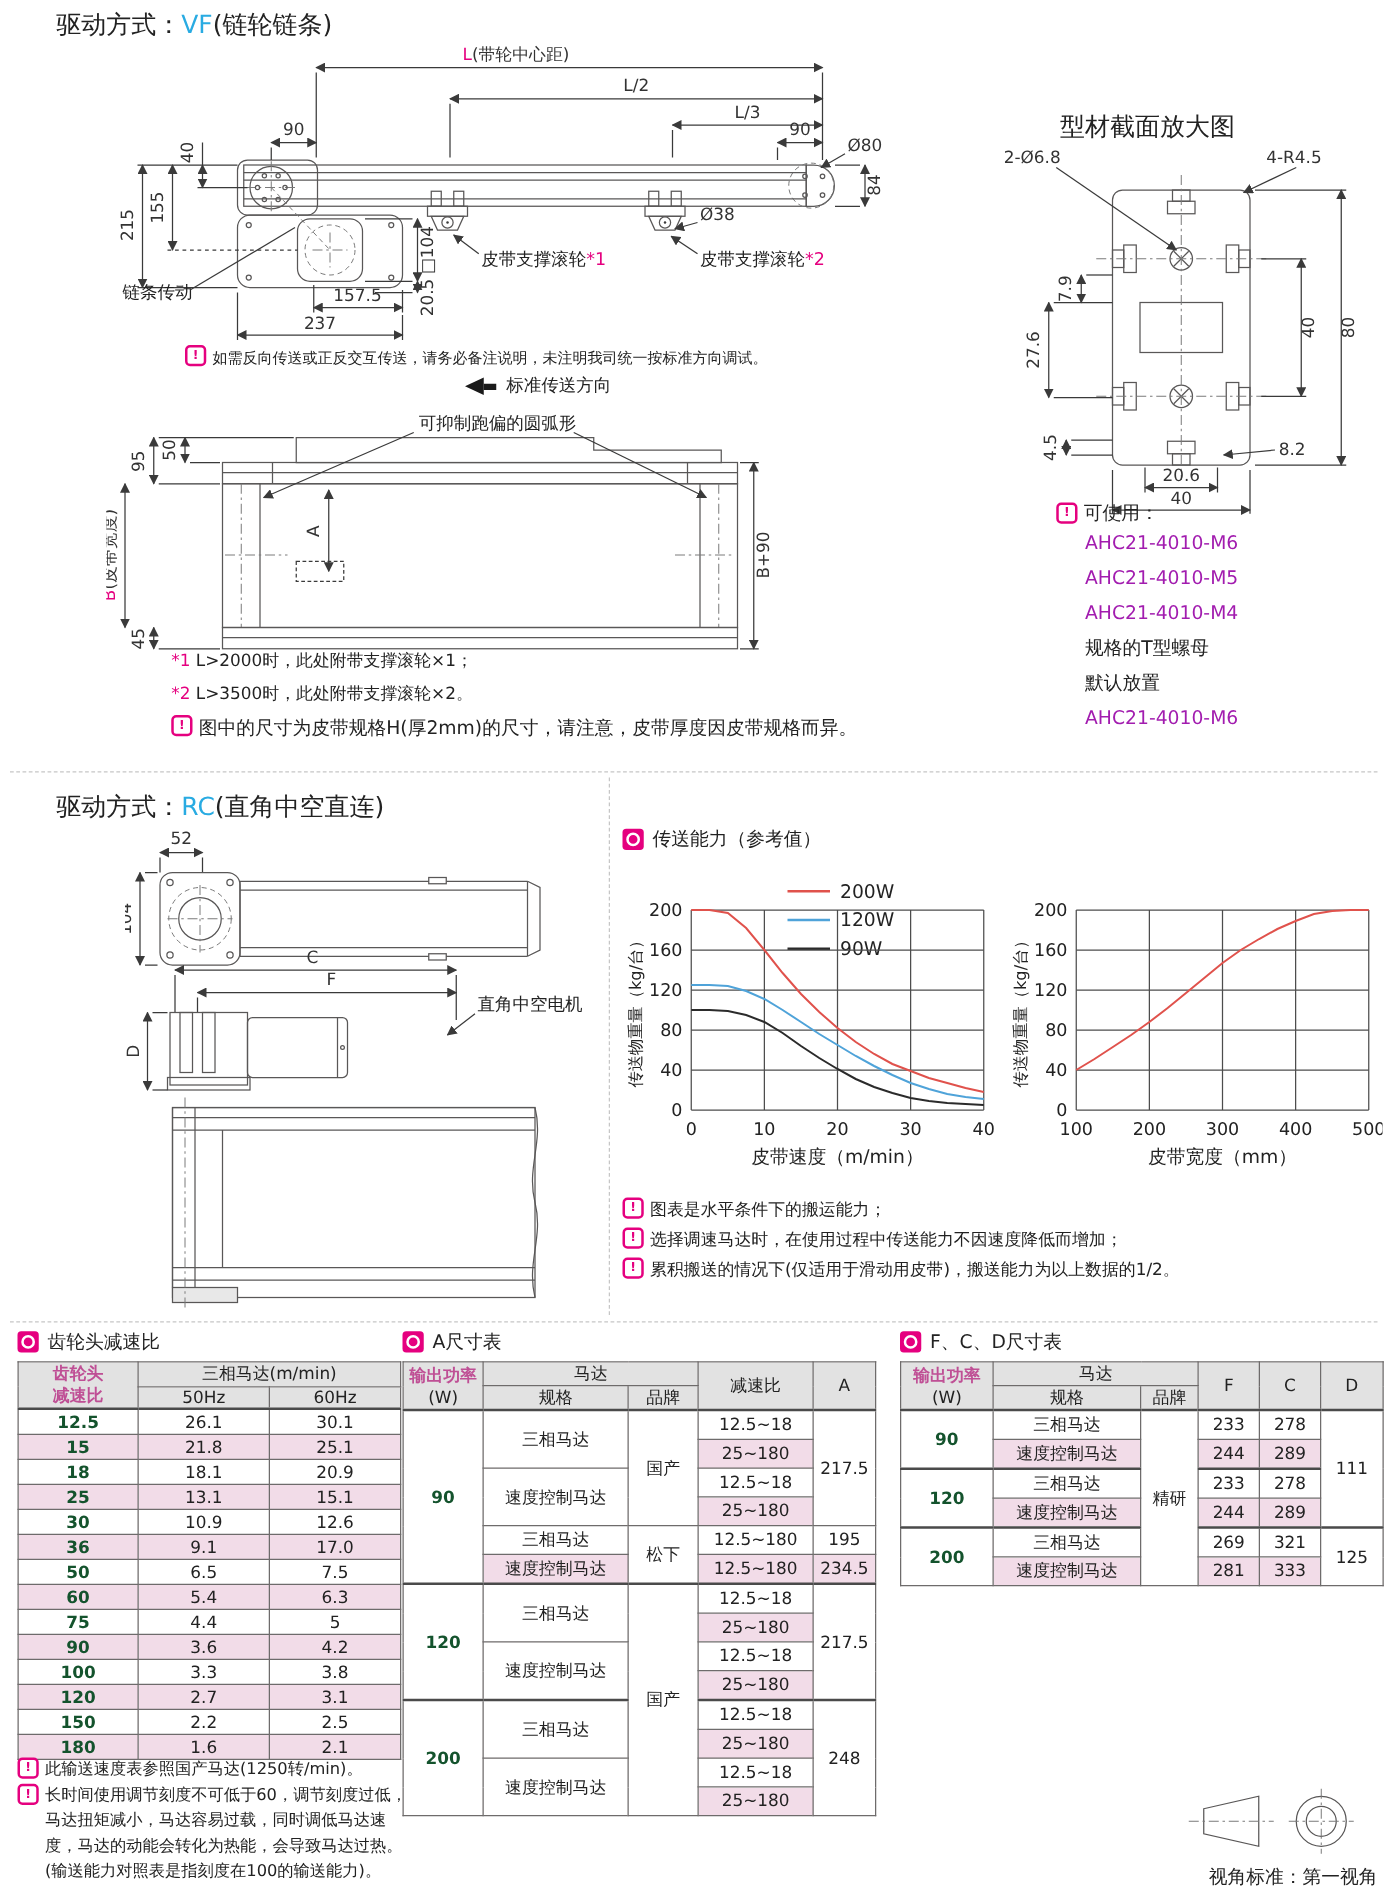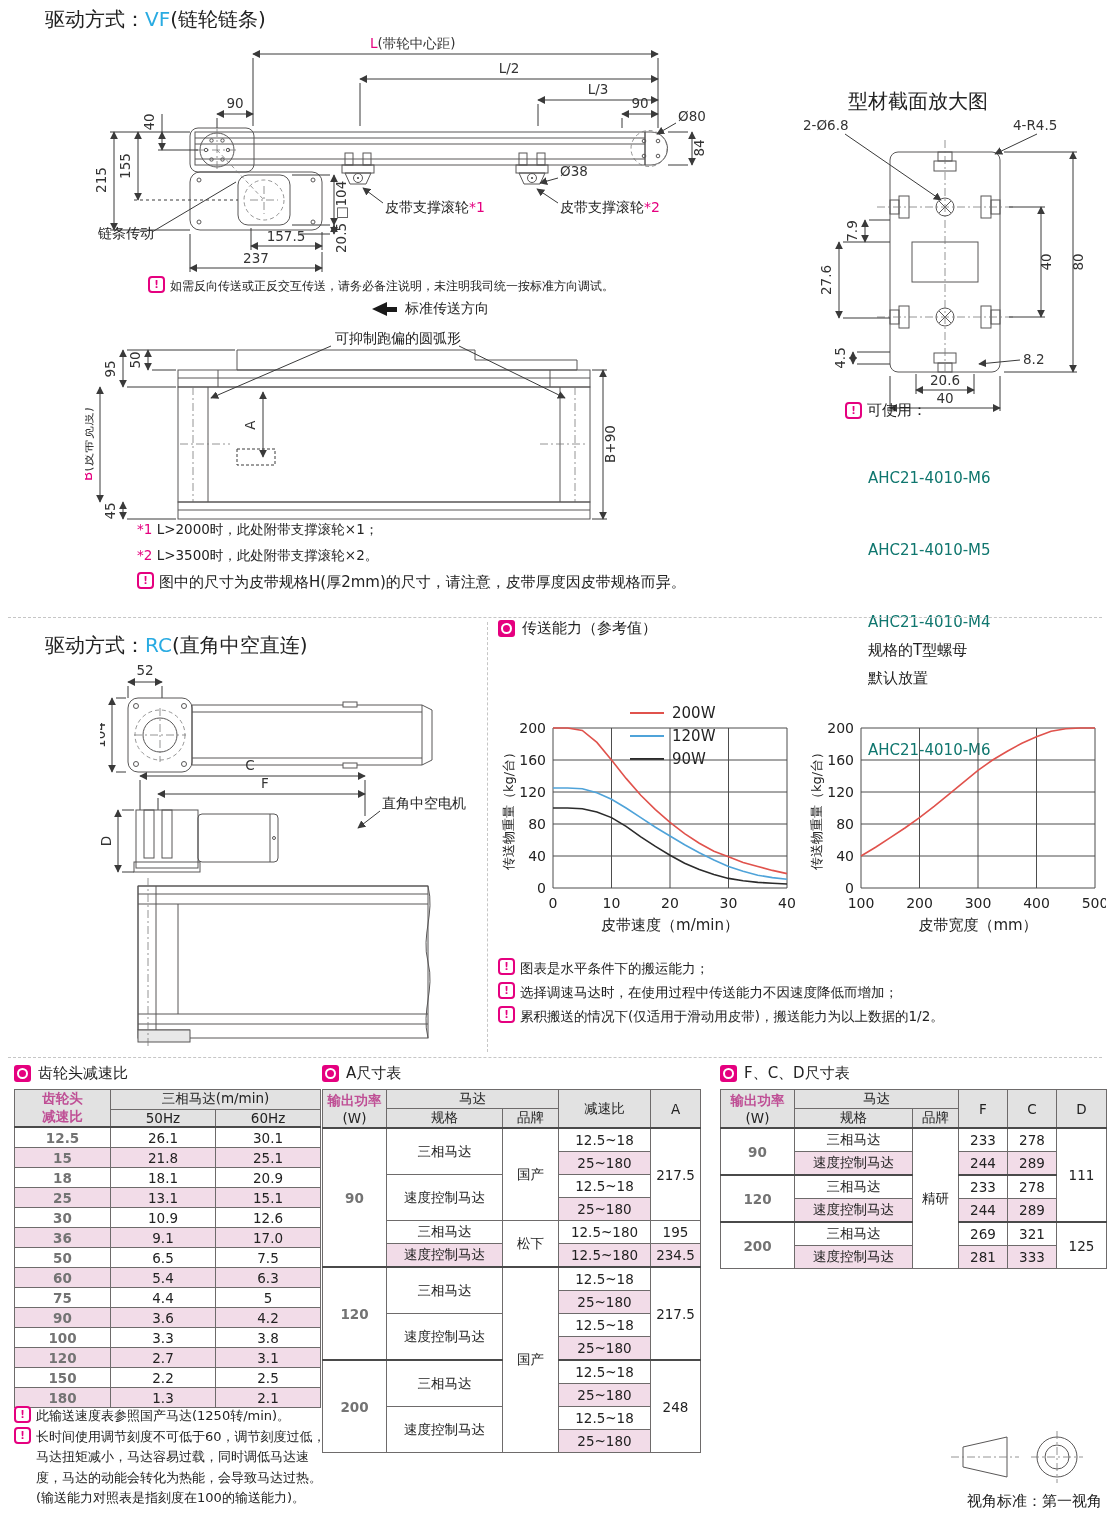--- a/index.html
+++ b/index.html
@@ -1,24 +1,24 @@
 <!DOCTYPE html>
 <html><head>
 <meta charset="utf-8">
 <style>
   html,body{margin:0;padding:0;background:#fff;}
   body{font-family:"DejaVu Sans","Liberation Sans",sans-serif;color:#222;}
   .page{position:relative;width:1110px;height:1523px;background:#fff;overflow:hidden;}
   .abs{position:absolute;}
   .sec-title{font-size:20px;color:#222;white-space:nowrap;}
   .code-blue{color:#29abe2;}
-  .link-blue{color:#0f766e;margin-top:44px;}
+  .link-blue{color:#a21caf;}
   .magenta{color:#e5007f;}
   .hdr-magenta{color:#bf4f95;font-weight:bold;}
-  .blue-num{color:#737373;font-weight:bold;}
+  .blue-num{color:#14532d;font-weight:bold;}
   .hsep{position:absolute;left:8px;right:8px;border-top:1px dashed #c6c6c6;}
   .vsep{position:absolute;border-left:1px dashed #c6c6c6;}
   
   .icon-note{width:13px;height:13px;border:2px solid #e5007f;border-radius:4px;color:#e5007f;
     font-weight:bold;font-size:10px;line-height:13px;text-align:center;display:inline-block;
     margin-right:5px;flex:none;}
   
   .icon-sec{width:17px;height:17px;background:#e5007f;border-radius:3px;display:inline-flex;
     align-items:center;justify-content:center;margin-right:7px;flex:none;}
   .icon-sec i{display:block;width:7px;height:7px;border:2px solid #fff;border-radius:50%;}
@@ -385,21 +385,21 @@
       <line x1="38" y1="228" x2="38" y2="372"></line>
       <line x1="56" y1="228" x2="56" y2="372"></line>
       <line x1="78" y1="246" x2="78" y2="356"></line>
       <line x1="38" y1="372" x2="90" y2="372"></line>
       <rect x="38" y="372" width="52" height="12" fill="#e8e8e8"></rect>
       <path d="M328,228 c7,28 -7,48 0,76 c7,28 -7,48 0,76"></path>
     </g>
     <line class="cl" x1="48" y1="220" x2="48" y2="390"></line>
   </svg>
 
-  <div class="abs title-row" style="left:498px;top:619px;">
+  <div class="abs title-row" style="left:498px;top:662px;">
     <span class="icon-sec">
         <i></i>
       </span>
     <span>传送能力（参考值）</span>
   </div>
   <div class="abs" style="left:630px;top:701px;">
     <div class="legend-row">
       <span class="legend-swatch" style="background: rgb(224, 82, 76);"></span>
       <span class="legend-label">200W</span>
     </div>
@@ -573,21 +573,21 @@
             <td>2.7</td>
             <td>3.1</td>
           </tr>
         <tr>
             <td class="blue-num">150</td>
             <td>2.2</td>
             <td>2.5</td>
           </tr>
         <tr>
             <td class="blue-num">180</td>
-            <td>1.3</td>
+            <td>1.6</td>
             <td>2.1</td>
           </tr>
       </tbody>
     </table>
   </div>
   <div class="abs" style="left:14px;top:1406px;width:312px;">
     <div class="note-row" style="font-size:13px;">
       <span class="icon-note">!</span>
       <p style="line-height:20.5px;">此输送速度表参照国产马达(1250转/min)。</p>
     </div>

